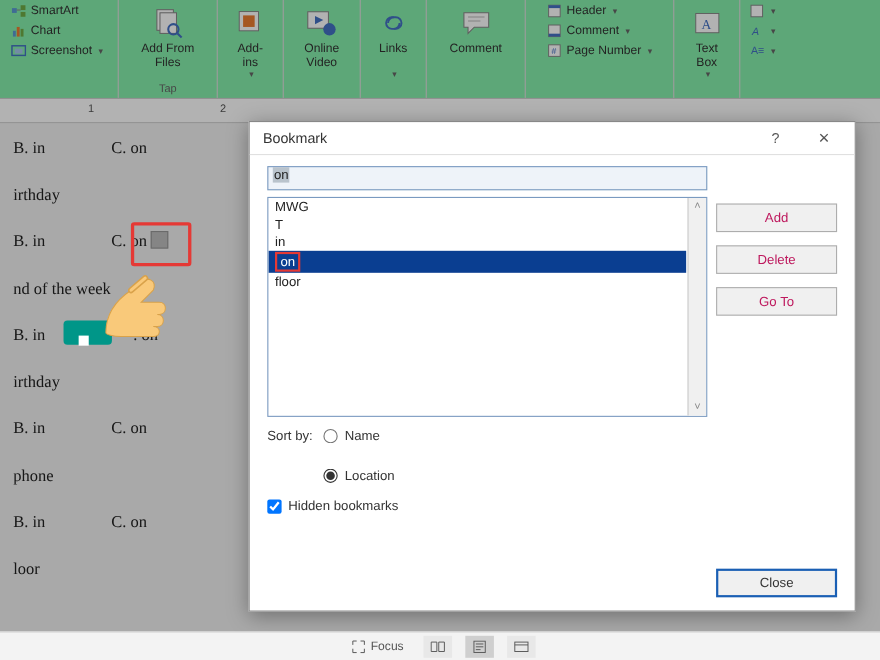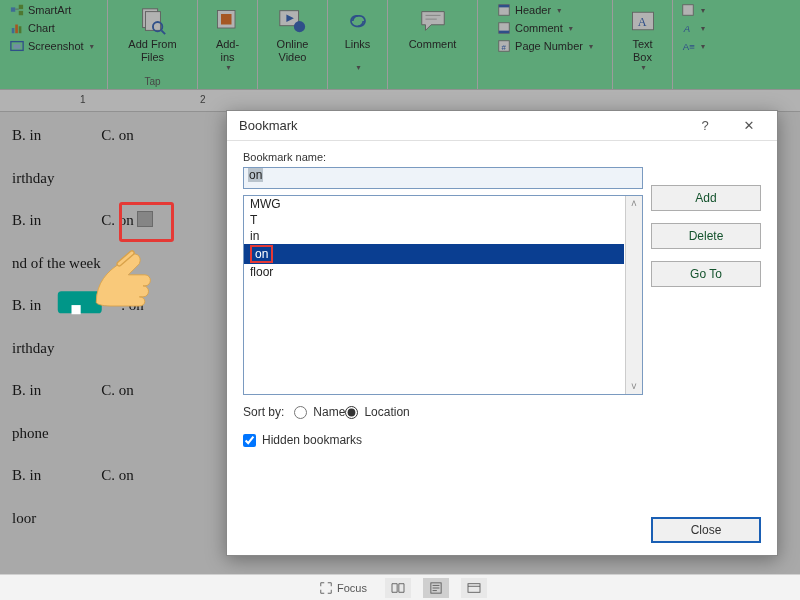--- a/index.html
+++ b/index.html
@@ -41,23 +41,23 @@
 .dialog-body { padding: 10px 16px 12px; position: relative; height: calc(100% - 30px); }
 .bm-label { font-size: 11px; color: #333; margin-bottom: 4px; }
 .bm-input { width: 400px; height: 22px; border: 1px solid #7a9ac0; background: #eef3f9; padding: 0 4px; font-size: 12px; color: #222; }
 .bm-list { width: 400px; height: 200px; border: 1px solid #7a9ac0; margin-top: 6px; position: relative; overflow: hidden; }
 .bm-list-inner { width: calc(100% - 18px); height: 100%; overflow: auto; }
 .bm-item { padding: 1px 6px; font-size: 12px; color: #222; }
 .bm-item.selected { background: #0a3e91; color: #fff; }
 .bm-item .redbox { border: 2px solid #e53935; padding: 0 3px; display: inline-block; }
 .bm-scroll { position: absolute; right: 0; top: 0; width: 17px; height: 100%; border-left: 1px solid #ccc; background: #f0f0f0; display:flex; flex-direction:column; justify-content:space-between; align-items:center; color:#888; font-size:10px; padding:2px 0;}
 .side-btns { position: absolute; right: 16px; top: 44px; display:flex; flex-direction:column; gap: 12px; }
-.side-btn { width: 110px; height: 26px; border: 1px solid #adadad; background: #f0f0f0; font-size: 12px; color: #14532d; }
+.side-btn { width: 110px; height: 26px; border: 1px solid #adadad; background: #f0f0f0; font-size: 12px; color: #be185d; }
 .sort-row { margin-top: 10px; font-size: 12px; color: #333; display: flex; align-items: flex-start; gap: 10px; }
-.radio-col { display:flex; flex-direction:row; gap: 0; }
+.radio-col { display:flex; flex-direction:column; gap: 22px; }
 .radio-opt { display:flex; align-items:center; gap:6px; }
 .radio-opt input { accent-color: #333; }
 .cb-row { margin-top: 14px; display:flex; align-items:center; gap:6px; font-size:12px; color:#333; }
 .close-btn { position:absolute; right: 16px; bottom: 12px; width: 110px; height: 26px; border: 2px solid #1a5fb4; background: #f0f0f0; font-size: 12px; color: #333; }
 
 
 .dim { position: absolute; inset: 0; background: rgba(0,0,0,0.30); pointer-events: none; }
 
 
 .statusbar { position:absolute; bottom:0; left:0; right:0; height:26px; background:#f3f3f3; border-top:1px solid #d0d0d0; display:flex; align-items:center; justify-content:center; padding:0 10px; gap:12px; font-size:11px; color:#555; }
@@ -292,21 +292,20 @@
   <path d="M70 50 L84 38" stroke="#f9c97a" stroke-width="3" stroke-linecap="round"></path>
 </svg>
 
 <div class="dialog">
   <div class="dialog-tb">
     <span class="dialog-title">Bookmark</span>
     <button>?</button>
     <button>✕</button>
   </div>
   <div class="dialog-body">
-    <div class="bm-label">Bookmark name:</div>
     <div class="bm-input"><span style="background:#b9c3cc; padding:0 1px">on</span></div>
 
     <div class="bm-list">
       <div class="bm-list-inner">
         <div class="bm-item">MWG</div>
         <div class="bm-item">T</div>
         <div class="bm-item">in</div>
         <div class="bm-item selected"><span class="redbox">on</span></div>
         <div class="bm-item">floor</div>
       </div>

